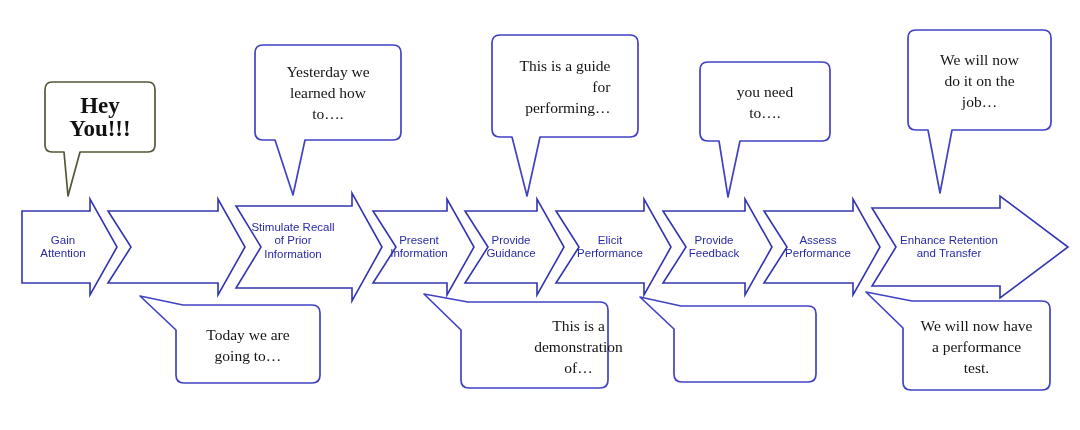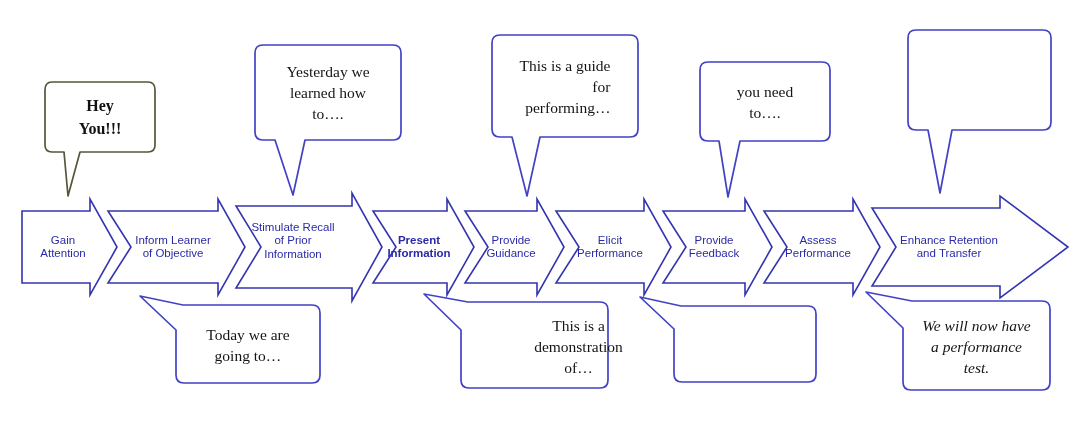--- a/index.html
+++ b/index.html
@@ -49,21 +49,21 @@
     line-height: 21px;
     text-align: center;
     white-space: pre-line;
     display: flex;
     align-items: center;
     justify-content: center;
     pointer-events: none;
   }
   .bubble-text.shout {
     font-weight: bold;
-    font-size: 16px;
+    font-size: 23px;
     line-height: 23px;
     color: #111111;
   }
 </style>
 </head>
 <body>
 
 <div id="stage">
 
   <svg id="vector-layer" viewBox="0 0 1080 430">
@@ -148,26 +148,24 @@
     </g>
 
     <g>
       <path d="M 912,301 L 866,292 L 903,328 L 903,382 Q 903,390 911,390 L 1042,390
                Q 1050,390 1050,382 L 1050,309 Q 1050,301 1042,301 Z" fill="#ffffff" stroke="#4242c4" stroke-width="1.7" stroke-linejoin="round"></path>
     </g>
   </svg>
 
   <div class="chev-label" style="left:22px;  top:211px; width:82px;  height:72px;">Gain
 Attention</div>
-  <div class="chev-label" style="left:118px; top:211px; width:110px; height:72px;">Inform Learner
-of Objective</div>
   <div class="chev-label" style="left:234px; top:206px; width:118px; height:70px;">Stimulate Recall
 of Prior
 Information</div>
-  <div class="chev-label" style="left:380px; top:211px; width:78px;  height:72px;font-weight:bold;">Present
+  <div class="chev-label" style="left:380px; top:211px; width:78px;  height:72px;">Present
 Information</div>
   <div class="chev-label" style="left:473px; top:211px; width:76px;  height:72px;">Provide
 Guidance</div>
   <div class="chev-label" style="left:565px; top:211px; width:90px;  height:72px;">Elicit
 Performance</div>
   <div class="chev-label" style="left:672px; top:211px; width:84px;  height:72px;">Provide
 Feedback</div>
   <div class="chev-label" style="left:773px; top:211px; width:90px;  height:72px;">Assess
 Performance</div>
   <div class="chev-label" style="left:884px; top:208px; width:130px; height:78px;">Enhance Retention
@@ -176,23 +174,26 @@
   <div class="bubble-text shout" style="left:48px;  top:84px; width:104px; height:66px;">Hey
 You!!!</div>
   <div class="bubble-text" style="left:258px; top:48px; width:140px; height:88px;">Yesterday we
 learned how
 to….</div>
   <div class="bubble-text" style="left:494px; top:38px; width:142px; height:96px;text-align:right;">This is a guide
 for
 performing…</div>
   <div class="bubble-text" style="left:702px; top:66px; width:126px; height:72px;text-align:center;">you need
 to….</div>
+  <div class="bubble-text" style="left:910px; top:34px; width:139px; height:92px;">We will now
+do it on the
+job…</div>
 
   <div class="bubble-text" style="left:178px; top:309px; width:140px; height:72px;">Today we are
 going to…</div>
   <div class="bubble-text" style="left:463px; top:306px; width:143px; height:80px;margin-left:44px;">This is a
 demonstration
 of…</div>
-  <div class="bubble-text" style="left:905px; top:305px; width:143px; height:83px;font-style:italic;">We will now have
+  <div class="bubble-text" style="left:905px; top:305px; width:143px; height:83px;">We will now have
 a performance
 test.</div>
 
 </div>
 
 </body></html>

